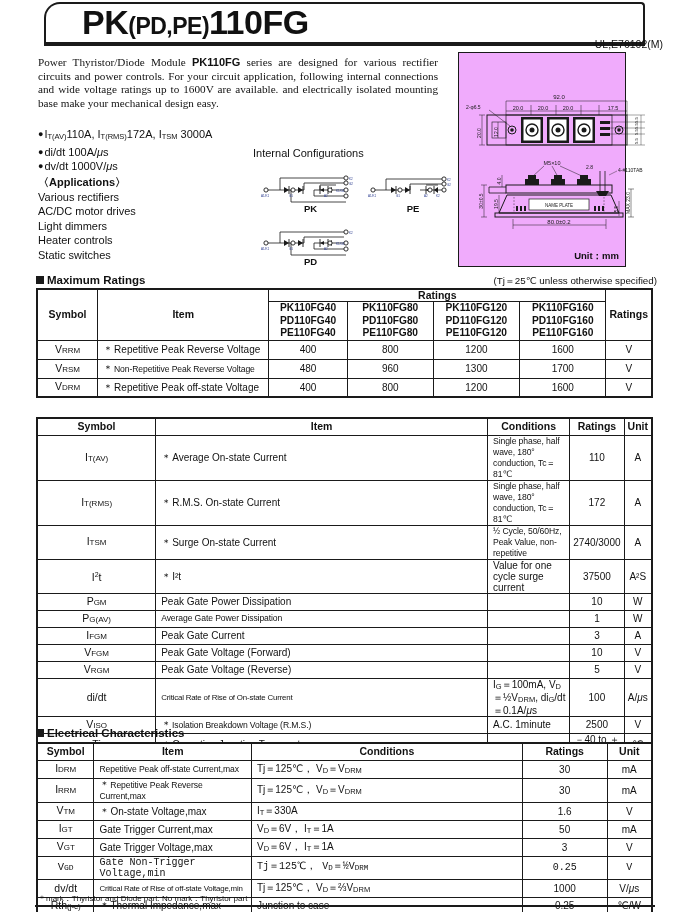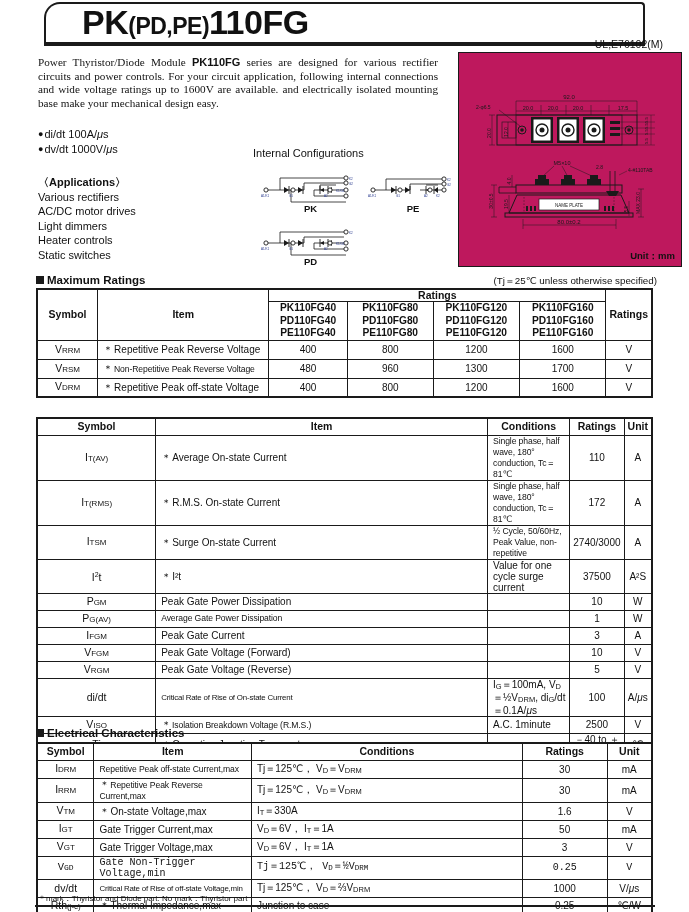--- a/index.html
+++ b/index.html
@@ -47,22 +47,22 @@
 
   .intcfg-label{position:absolute;left:253px;top:147px;font-size:11px;}
 
   
   .cfg{position:absolute;}
   .cfg-cap{position:absolute;font-size:9.5px;font-weight:bold;text-align:center;width:100%;}
 
   
   .ul-text{position:absolute;right:26px;top:38px;font-size:10.5px;white-space:nowrap;}
   .draw-box{
-    position:absolute;left:458px;top:52px;width:224px;height:215px;
-    border:1px solid #1a1a1a;background:#be185d;box-sizing:border-box;text-align:center;
+    position:absolute;left:458px;top:52px;width:168px;height:215px;
+    border:1px solid #1a1a1a;background:#f0abfc;box-sizing:border-box;
   }
   .unit-text{position:absolute;right:6px;bottom:3px;font-size:9.5px;font-weight:bold;}
 
   
   .sec{position:absolute;font-size:11.5px;font-weight:bold;white-space:nowrap;}
   .sec .blk{display:inline-block;width:8px;height:8px;background:#1a1a1a;margin-right:3px;vertical-align:0px;}
   .sec-note{position:absolute;font-size:9.8px;white-space:nowrap;}
 
   
   table{border-collapse:collapse;position:absolute;background:#fff;}
@@ -96,20 +96,21 @@
     <div class="title-box"></div>
     <div class="title-rule"></div>
     <div class="title-text"><span>PK</span><span class="sm">(PD,PE)</span><span>110FG</span></div>
   </div>
 
   <div class="ul-text">UL;E76102(M)</div>
 
   <div class="intro"><span>Power Thyristor/Diode Module </span><b>PK110FG</b><span> series are designed for various rectifier circuits and power controls. For your circuit application, following internal connections and wide voltage ratings up to 1600V are available. and electrically isolated mounting base make your mechanical design easy.</span></div>
 
   <div class="bullets">
+    <div class="li"><span class="dot">●</span>I<span class="sub">T(AV)</span>110A, I<span class="sub">T(RMS)</span>172A, I<span class="sub">TSM</span> 3000A</div>
     <div class="li"><span class="dot">●</span>di/dt 100A/<i>μ</i>s</div>
     <div class="li"><span class="dot">●</span>dv/dt 1000V/<i>μ</i>s</div>
   </div>
 
   <div class="apps">
     <div class="hd">〈Applications〉</div>
     <div>Various rectifiers</div>
     <div>AC/DC motor drives</div>
     <div>Light dimmers</div>
     <div>Heater controls</div>

